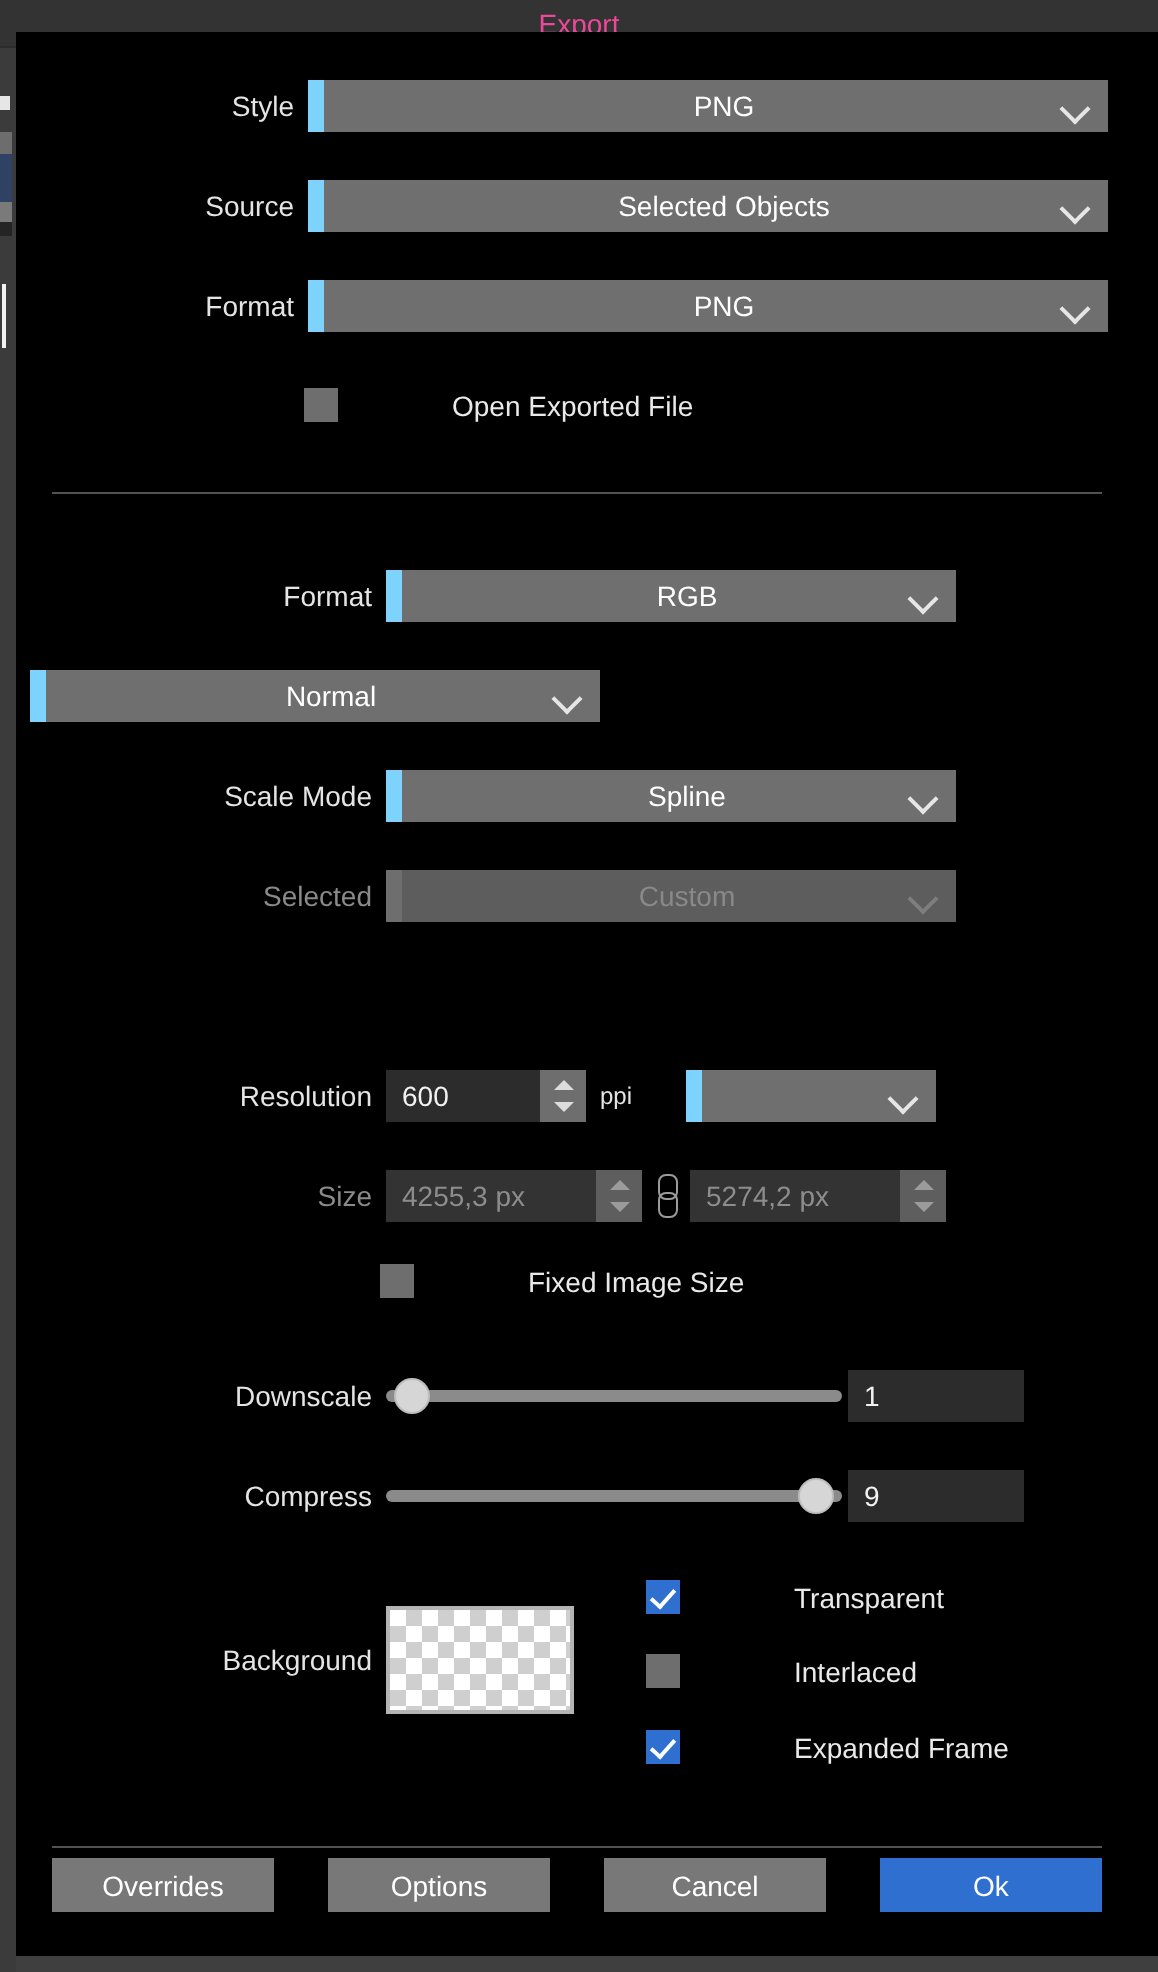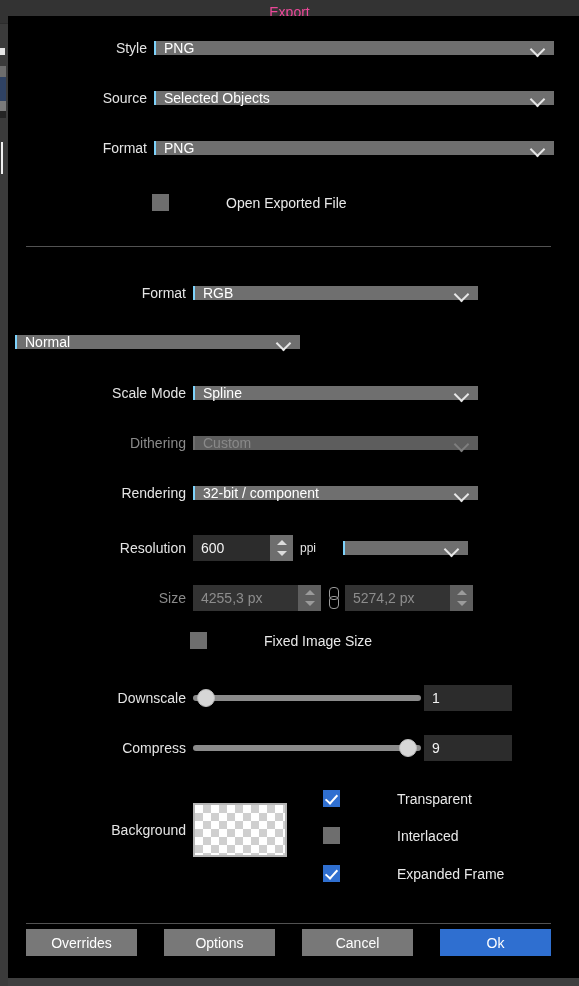--- a/index.html
+++ b/index.html
@@ -45,23 +45,23 @@
 
   .row { position:absolute; display:flex; align-items:center; }
   .label {
     font-size:14px; color:#e4e4e4; text-align:right;
     white-space:nowrap; user-select:none;
   }
   .label.disabled { color:#8a8a8a; }
 
   
   .combo {
-    position:relative; height:14px; background:#6f6f6f;
-    border-left:2px solid #7dd3fc;
-    display:flex; align-items:center;
+    position:relative; height:26px; background:#6f6f6f;
+    border-left:8px solid #7dd3fc;
+    display:flex; align-items:center;justify-content:center;
   }
   .combo .val {
     font-size:14px; color:#ffffff; padding-left:8px; white-space:nowrap;
     overflow:hidden; text-overflow:ellipsis;
   }
   .combo .chev {
     position:absolute; right:9px; top:50%; width:14px; height:8px;
     margin-top:-4px;
   }
   .combo .chev::before {
@@ -230,34 +230,27 @@
 
   <div class="row" style="left:0; top:369px;">
     <div class="label" style="width:178px;">Scale Mode</div>
     <div class="combo" style="width:285px; margin-left:7px;">
       <div class="val">Spline</div>
       <div class="chev"></div>
     </div>
   </div>
 
   <div class="row" style="left:0; top:419px;">
-    <div class="label disabled" style="width:178px;">Dithering</div>
+    <div class="label disabled" style="width:178px;">Selected</div>
     <div class="combo disabled" style="width:285px; margin-left:7px;">
       <div class="val">Custom</div>
       <div class="chev"></div>
     </div>
   </div>
 
-  <div class="row" style="left:0; top:469px;">
-    <div class="label" style="width:178px;">Rendering</div>
-    <div class="combo" style="width:285px; margin-left:7px;">
-      <div class="val">32-bit / component</div>
-      <div class="chev"></div>
-    </div>
-  </div>
 
   <div class="row" style="left:0; top:519px;">
     <div class="label" style="width:178px;">Resolution</div>
     <div class="numfield" style="width:100px; margin-left:7px;">
       <div class="num">600</div>
       <div class="spin"></div>
     </div>
     <div class="unit">ppi</div>
     <div class="combo empty" style="width:125px; margin-left:27px;">
       <div class="val"></div>

